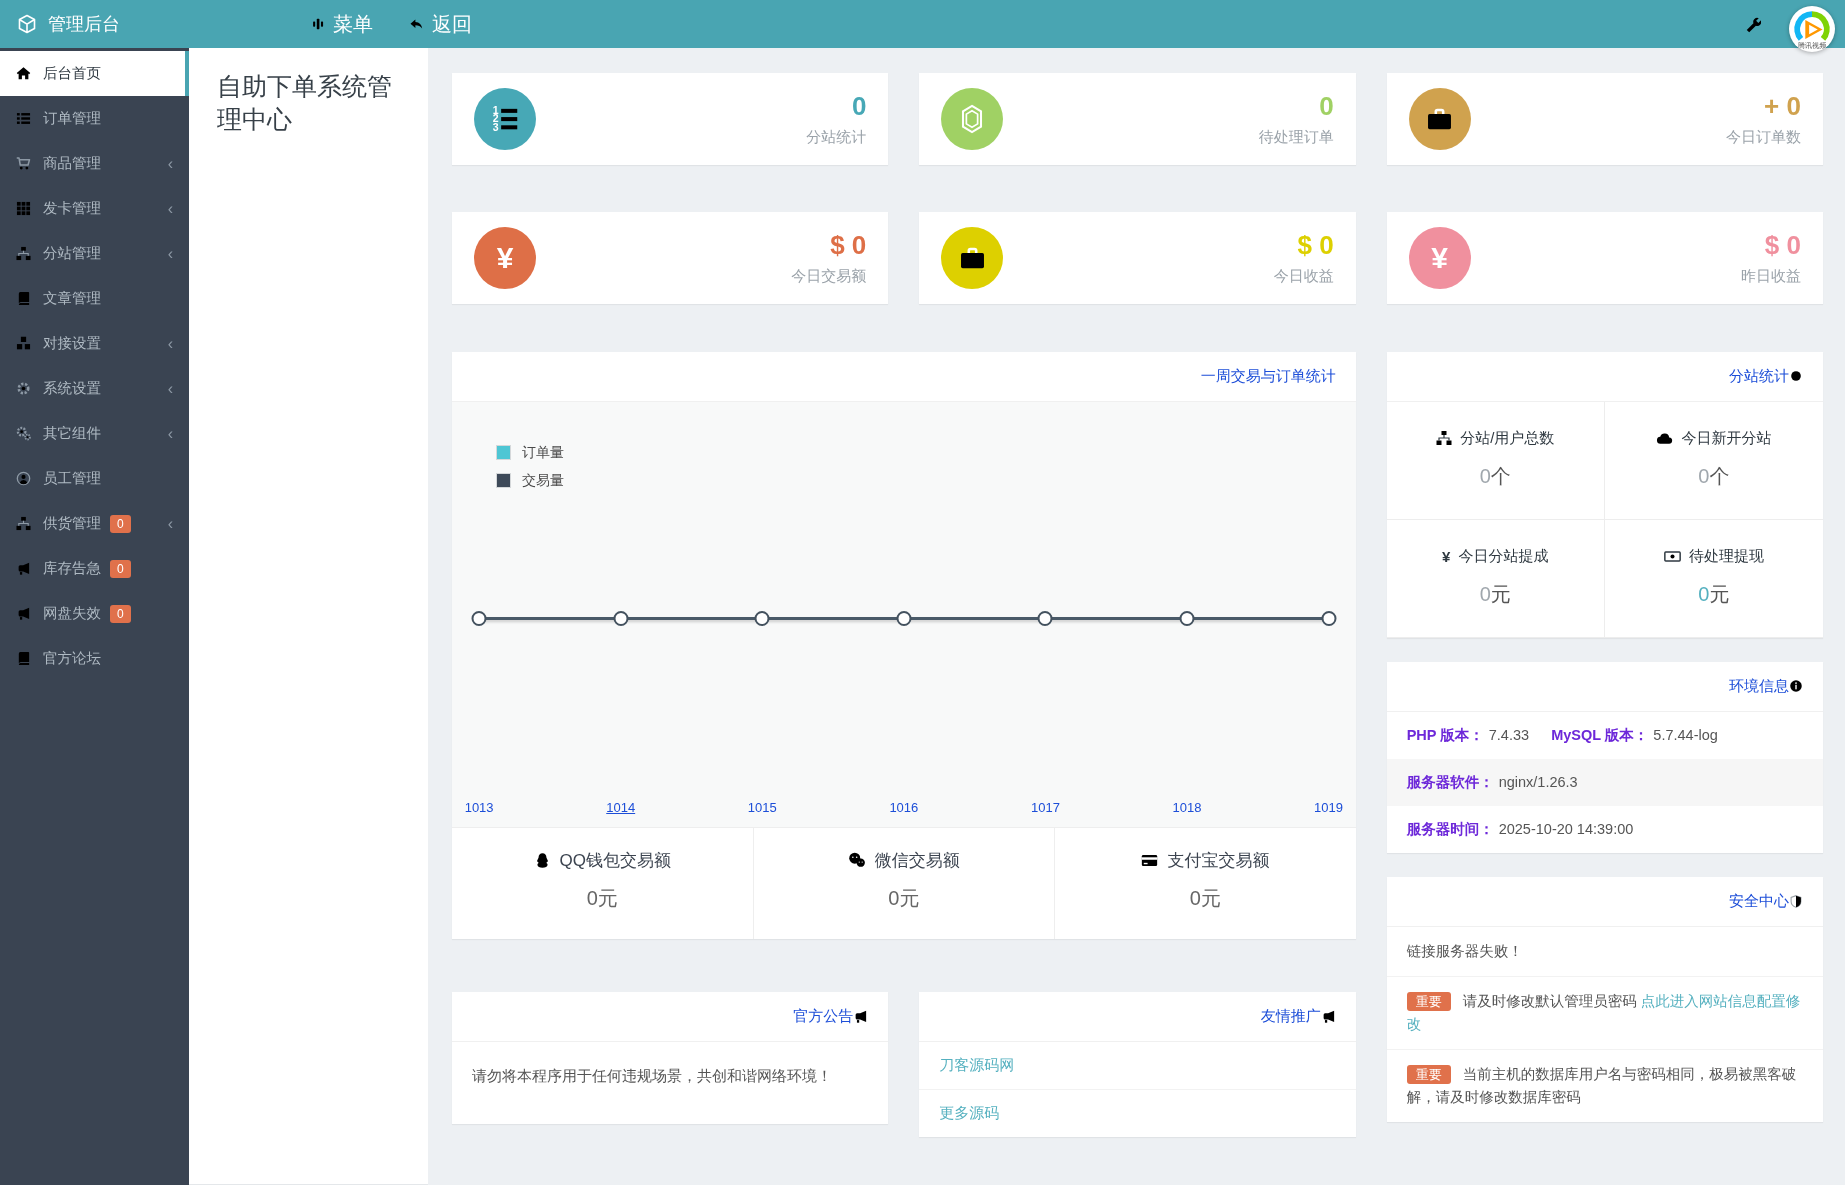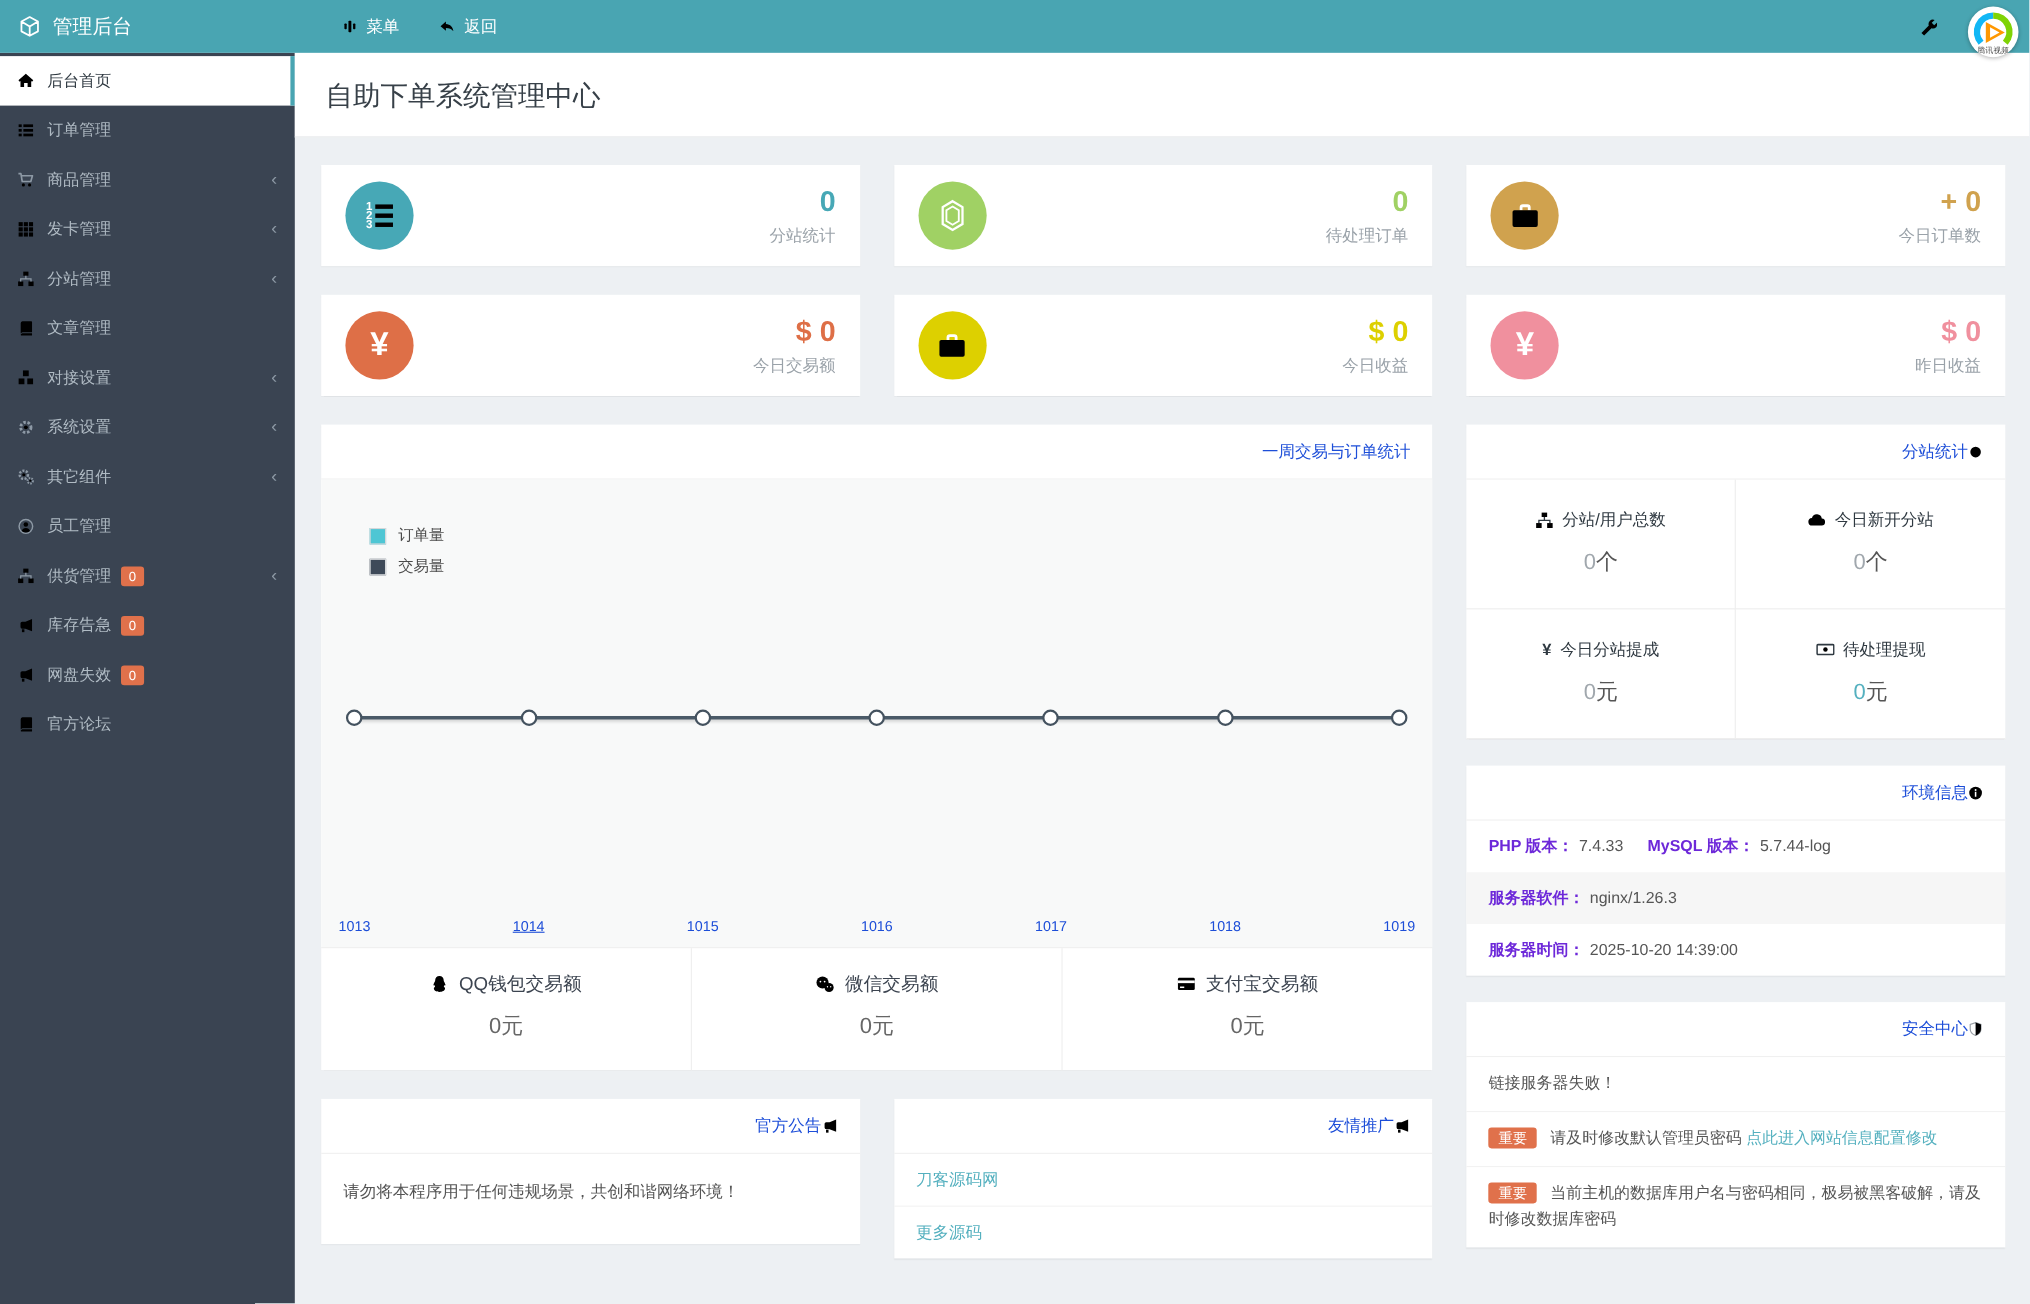--- a/index.html
+++ b/index.html
@@ -5,37 +5,37 @@
   * { margin:0; padding:0; box-sizing:content-box; }
   html,body { width:1845px; height:1185px; overflow:hidden; }
   body { font-family:"Liberation Sans","DejaVu Sans",sans-serif; background:#edf0f3; color:#333; }
   a { text-decoration:none; cursor:pointer; }
   svg.ic { display:block; }
 
   
   .topbar { height:48px; background:#49a5b2; color:#fff; display:flex; align-items:center; position:relative; z-index:10; }
   .brand { width:234px; display:flex; align-items:center; gap:11px; padding-left:17px; font-size:18px; color:#fff; }
   .topbar-nav { display:flex; align-items:center; gap:36px; margin-left:60px; }
-  .tb-item { display:flex; align-items:center; gap:8px; color:#fff; font-size:15px; }
+  .tb-item { display:flex; align-items:center; gap:8px; color:#fff; font-size:20px; }
   .topbar-right { position:absolute; right:10px; top:0; height:48px; display:flex; align-items:center; gap:28px; }
   .tb-tool { color:#fff; display:flex; }
   .float-logo { width:46px; height:46px; margin-top:10px; border-radius:50%; overflow:hidden; box-shadow:0 1px 4px rgba(0,0,0,.3); background:#fff; position:relative; }
   .float-logo svg { display:block; }
 
   
   .layout { display:flex; height:1137px; }
-  .sidebar { width:268px; background:#3a4452; flex:none; padding-top:3px; }
+  .sidebar { width:189px; background:#3a4452; flex:none; padding-top:3px; }
   .side-item { height:45px; display:flex; align-items:center; padding:0 12px 0 16px; color:#b0bbc4; font-size:14.5px; border-right:4px solid transparent; }
   .side-item .s-ico { width:27px; color:#8d99a5; display:flex; flex:none; }
   .side-item.active { background:#fff; color:#2f3941; border-right-color:#49a5b2; }
   .side-item.active .s-ico { color:#39424b; }
   .s-badge { margin-left:9px; background:#e0714b; color:#fff; font-size:12px; padding:1px 7px; border-radius:3px; line-height:16px; }
   .s-chev { margin-left:auto; color:#8d99a5; font-size:16px; line-height:1; }
 
-  .main { flex:1; display:flex; flex-direction:column; min-width:0; }
+  .main { flex:1; display:flex; min-width:0; }
   .page-header { background:#fff; padding:22px 28px 21px; border-bottom:1px solid #e4e7ea; }
   .page-header h1 { font-size:25px; font-weight:400; color:#374048; }
 
   .content { padding:25px 22px 20px 24px; display:grid; grid-template-columns:1fr 1fr 1fr; column-gap:31px; row-gap:26px; align-items:start; }
 
   
   .stat-card { background:#fff; height:92px; display:flex; align-items:center; padding:0 22px; box-shadow:0 1px 1px rgba(0,0,0,.05); }
   .stat-circle { width:62px; height:62px; border-radius:50%; background:var(--c); color:#fff; display:flex; align-items:center; justify-content:center; flex:none; }
   .stat-circle .yen { font-size:30px; font-weight:bold; }
   .stat-right { margin-left:auto; text-align:right; }

